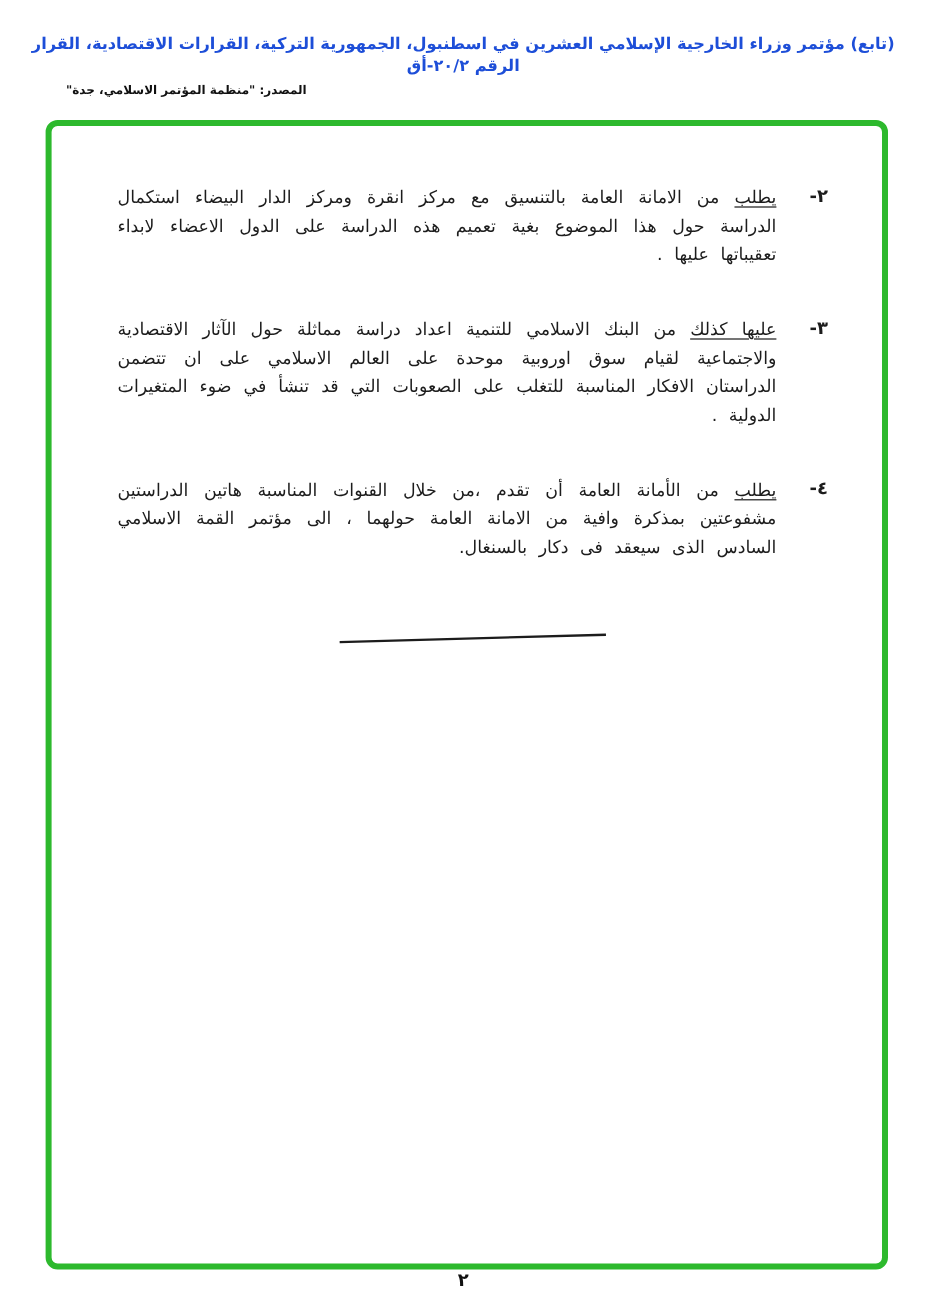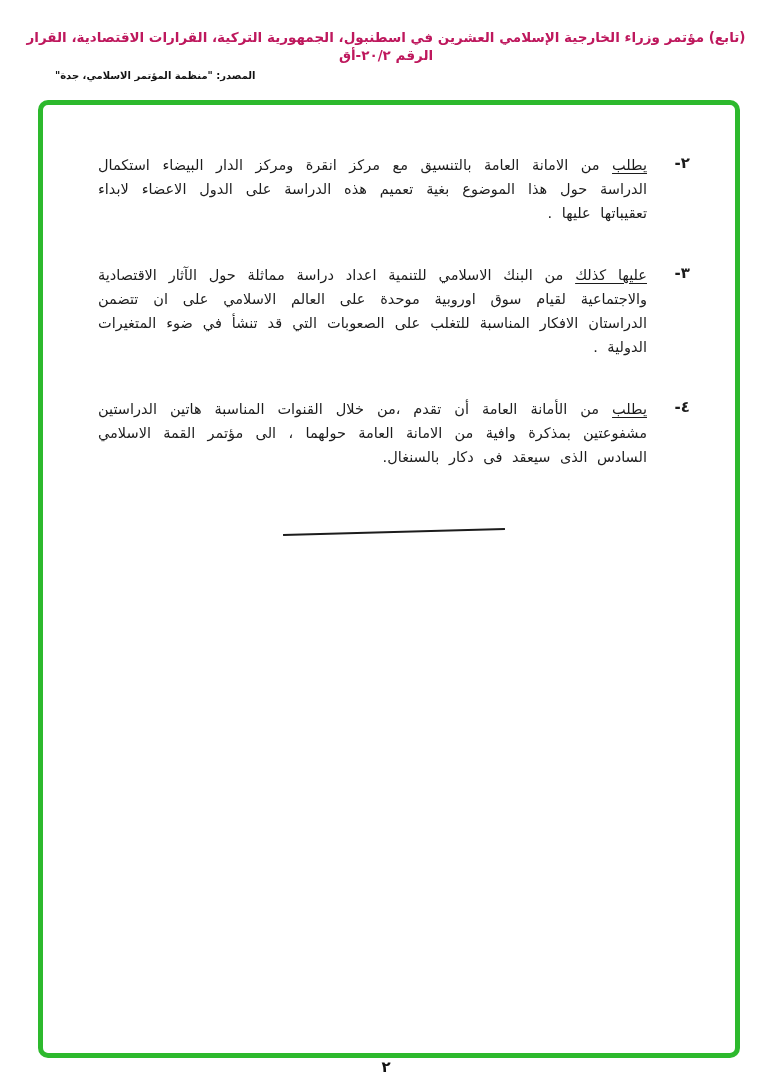--- a/index.html
+++ b/index.html
@@ -16,21 +16,21 @@
   }
   .page {
     position: absolute;
     inset: 0;
   }
   .header {
     direction: rtl;
     text-align: center;
     font-weight: bold;
     font-size: 13.5px;
-    color: #be185d;
+    color: #1d4ed8;
     padding: 28px 6px 0 6px;
     line-height: 1.35;
   }
   .source {
     direction: rtl;
     width: max-content;
     margin: 6px 0 0 55px;
     font-weight: bold;
     font-size: 10px;
     color: #111111;

